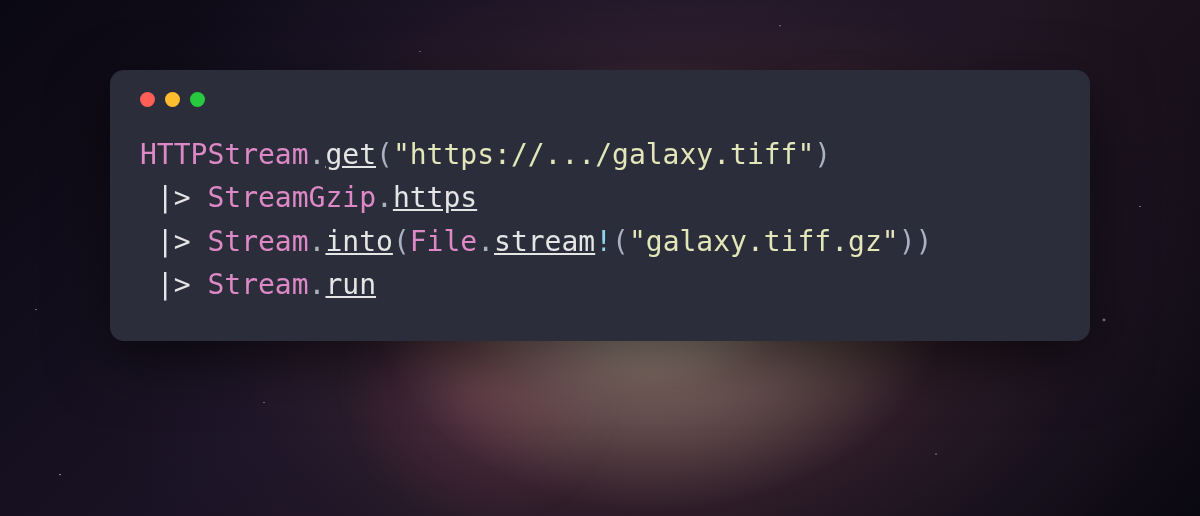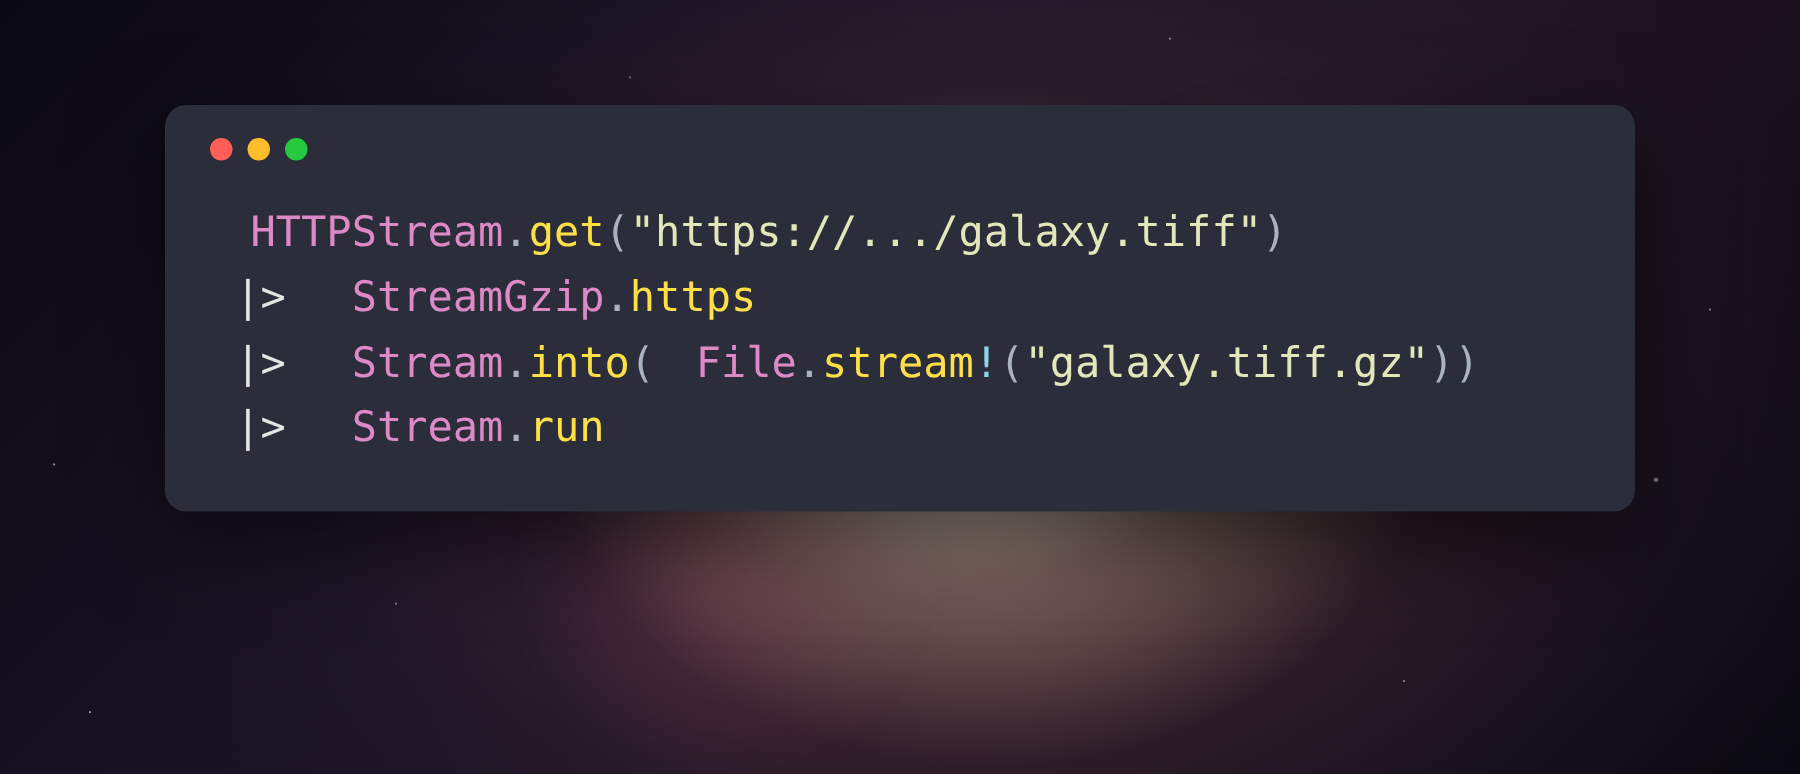--- a/index.html
+++ b/index.html
@@ -62,23 +62,23 @@
     .dot.red { background: #ff5f56; }
     .dot.yellow { background: #ffbd2e; }
     .dot.green { background: #27c93f; }
     .code {
       font-family: "SF Mono", Menlo, Monaco, Consolas, monospace;
       font-size: 28px;
       line-height: 1.55;
       white-space: pre;
       color: #e5e5e5;
     }
-    .t-module { color: #dd89c6; margin-left: 27px; }
+    .t-module { color: #dd89c6; }
     .t-dot { color: #aab1c0; }
-    .t-method { color: #fde047; }
+    .t-method { color: #e5e5e5; text-decoration: underline; }
     .t-paren { color: #aab1c0; }
     .t-string { color: #e3e6b8; }
     .t-pipe { color: #e5e5e5; }
     .t-bang { color: #8dd6e8; }
   </style>
 </head>
 <body>
 
 <div class="galaxy-bg"></div>
 

